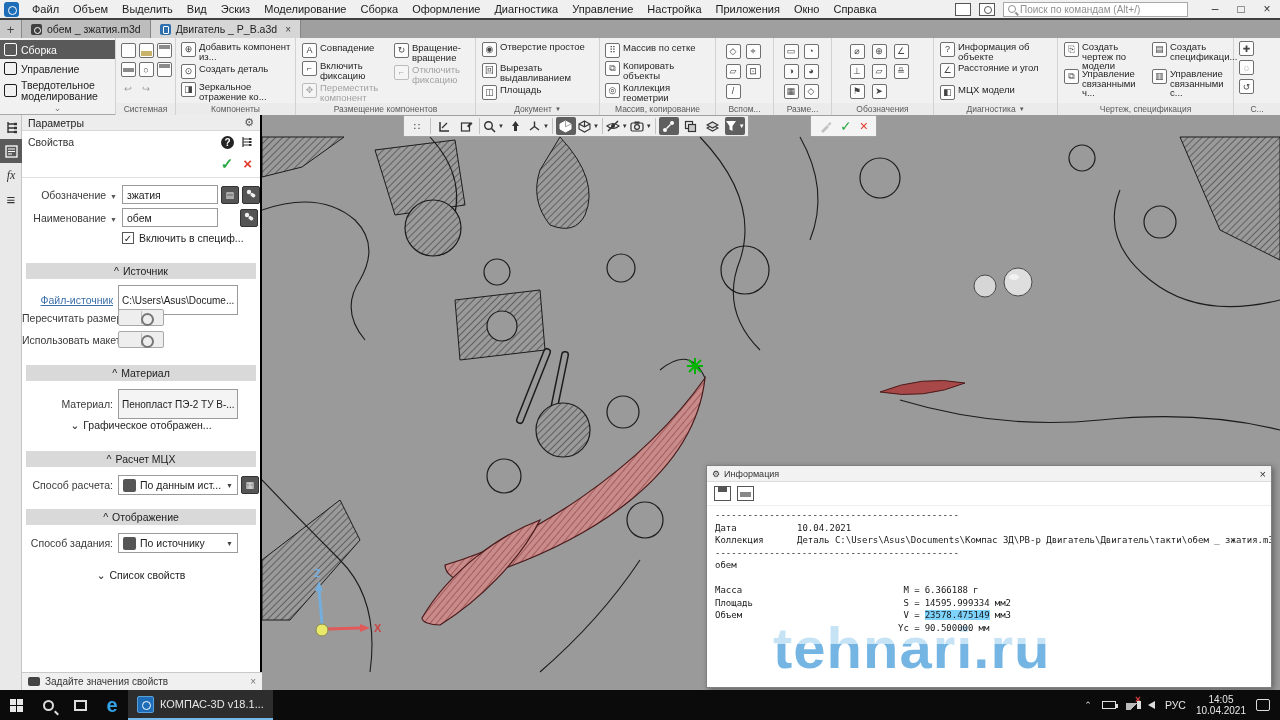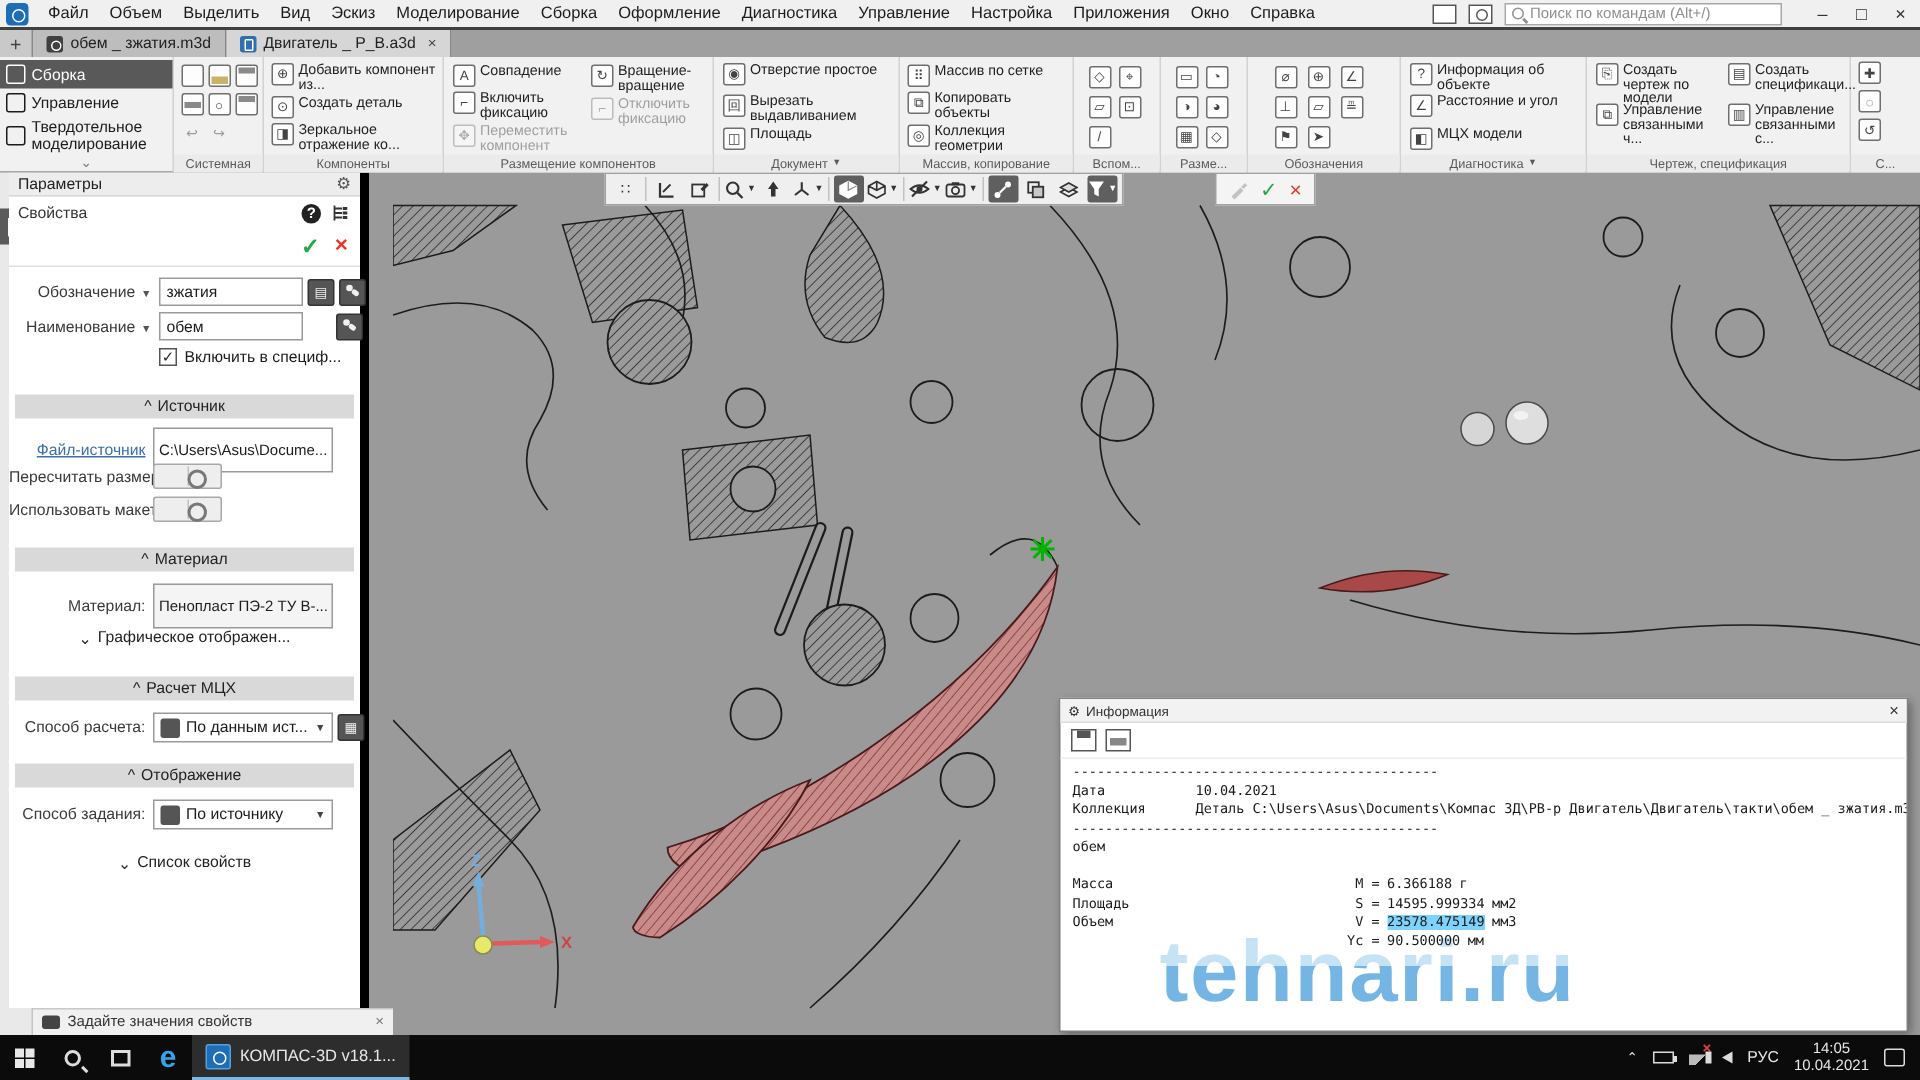--- a/index.html
+++ b/index.html
@@ -56,21 +56,21 @@
   .icgrid2{display:grid;grid-template-columns:repeat(2,20px);grid-auto-rows:20px;justify-items:center;align-items:center}
   .icgrid3{display:grid;grid-template-columns:repeat(3,22px);grid-auto-rows:20px;justify-items:center;align-items:center}
   .dim{opacity:.4}
 
   
   .lstrip{position:absolute;left:0;top:115px;width:22px;height:575px;background:#e9e9e9;border-right:1px solid #c4c4c4;z-index:20}
   .lstrip .sic{width:22px;height:24px;display:flex;align-items:center;justify-content:center;font-size:12px;color:#333}
   .lstrip .sic.sel{background:#5a5a5a;color:#fff}
 
   
-  .panel{position:absolute;left:6px;top:115px;width:240px;height:557px;background:#fff;border-right:6px solid #000000;z-index:20;font-size:10.5px}
+  .panel{position:absolute;left:22px;top:115px;width:240px;height:557px;background:#fff;border-right:2px solid #000000;z-index:20;font-size:10.5px}
   .panel-title{position:absolute;left:0;top:0;right:0;height:16px;background:#ededed;display:flex;align-items:center;
                padding:0 6px;font-size:10.5px;color:#222;border-bottom:1px solid #d8d8d8}
   .panel-title .gear{margin-left:auto;color:#555;font-size:11px}
   .props-head{position:absolute;left:0;top:18px;right:0;height:18px;display:flex;align-items:center;padding:0 6px;color:#333}
   .help-badge{margin-left:auto;width:13px;height:13px;border-radius:50%;background:#222;color:#fff;font-size:10px;font-weight:bold;
               display:flex;align-items:center;justify-content:center}
   .tree-ic{width:14px;height:13px;margin-left:6px;color:#333;font-size:11px;display:flex;align-items:center;justify-content:center}
   .okx-row{position:absolute;right:8px;top:40px;display:flex;gap:10px;font-size:15px;font-weight:bold}
   .ok{color:#27a844}.cancel{color:#e23a2e}
   .p-divider{position:absolute;left:0;top:62px;right:0;border-top:1px solid #e0e0e0}

